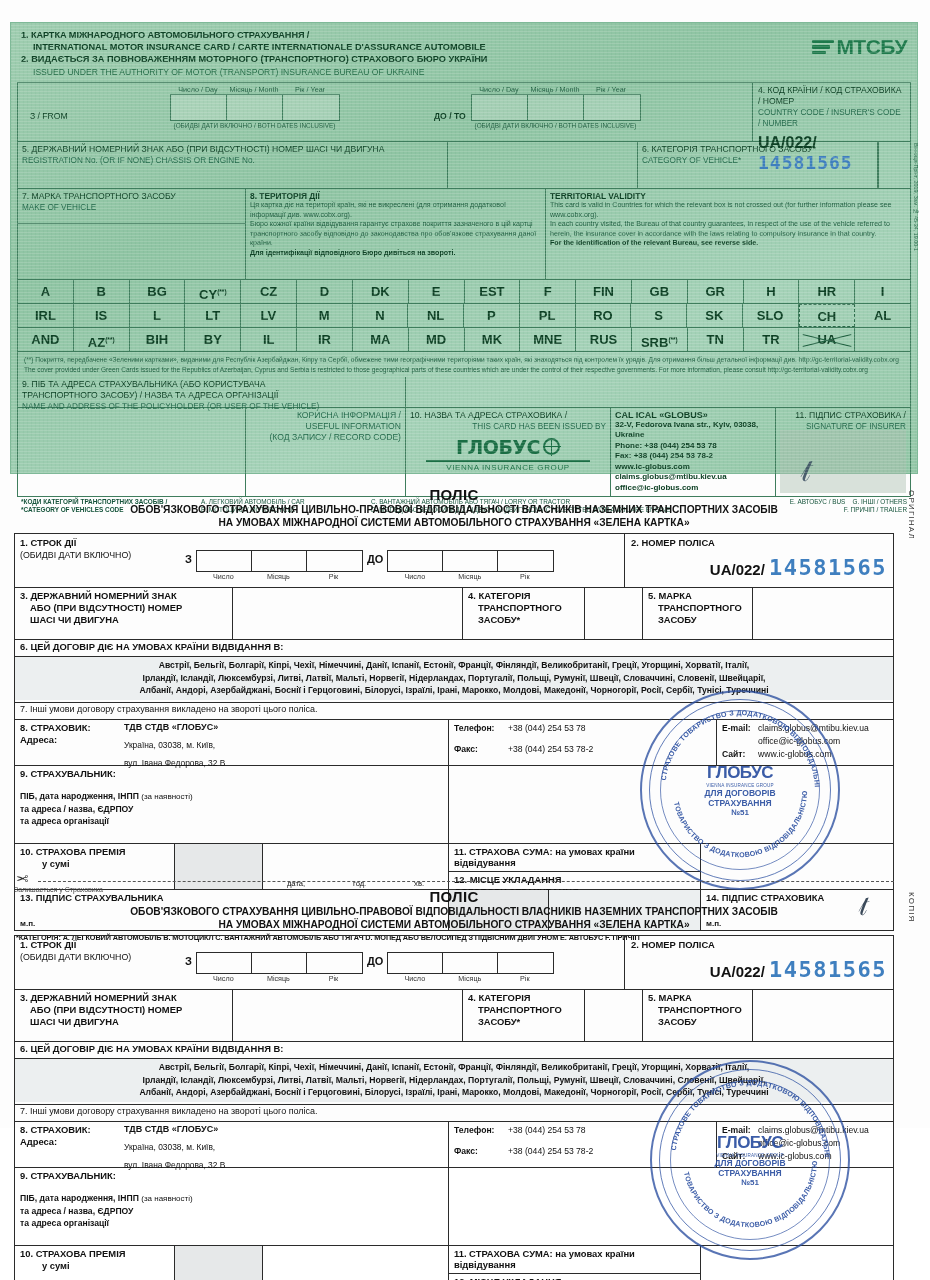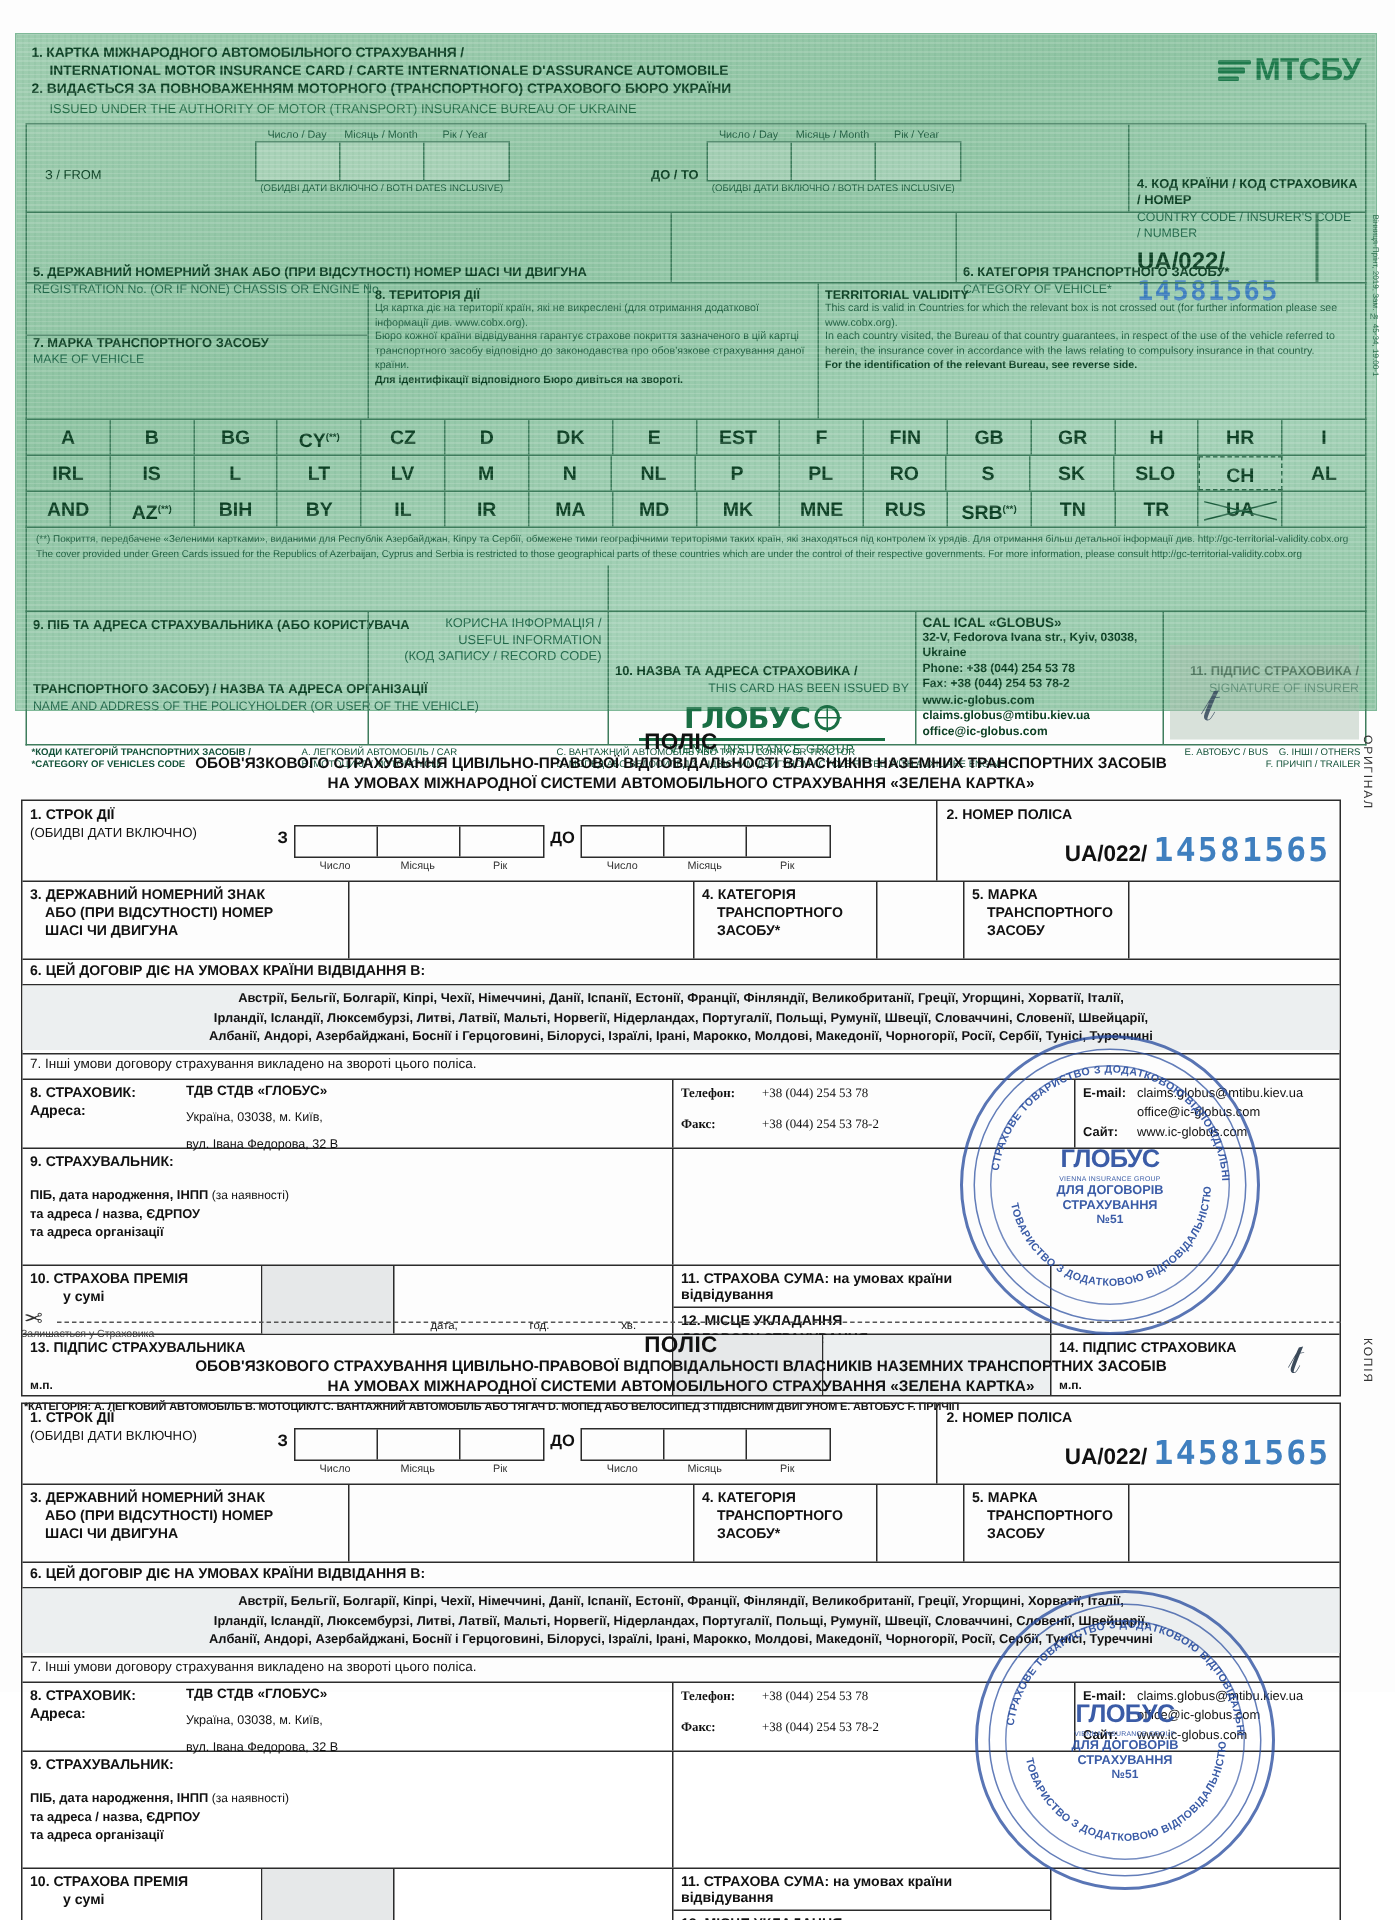--- a/index.html
+++ b/index.html
@@ -40,21 +40,21 @@
   .mtsbu .swoosh i{ position:absolute; left:0; height:3.6px; background:#1f7a4c; border-radius:1px; }
   .mtsbu .swoosh i:nth-child(1){ top:1px; width:22px; }
   .mtsbu .swoosh i:nth-child(2){ top:6.5px; width:18px; }
   .mtsbu .swoosh i:nth-child(3){ top:12px; width:14px; }
 
   .gbox { border:1px solid #3f7d5d; position:relative; }
   .gbox + .gbox { border-top:none; }
   .grow { display:flex; }
   .gcell { border-right:1px solid #3f7d5d; position:relative; }
   .gcell:last-child { border-right:none; }
-  .lbl-ua { font-size:8.6px; font-weight:bold; line-height:11px;margin-top:32px; }
+  .lbl-ua { font-size:8.6px; font-weight:normal; line-height:11px; }
   .lbl-en { font-size:8.2px; line-height:11px; color:#22684a; }
 
   
   .f3 { display:flex; height:58px; }
   .f3 .left { width:735px; border-right:1px solid #3f7d5d; position:relative; padding:2px 4px; }
   .f3 .right { flex:1; padding:2px 5px; }
   .f3-title { font-size:9px; font-weight:bold; }
   .f3-title span.en { font-weight:normal; font-size:8.4px; color:#22684a;}
   .dategrp { position:absolute; }
   .dhdr { display:flex; font-size:7.2px; color:#1d5c3e; }
@@ -185,21 +185,21 @@
 
   .r3 { height:17px; }
   .r3 .c1 { width:100%; padding:1px 5px; }
   .ctrylist { background:#eceff0; padding:2px 5px 3px 5px; }
   .ctrylist div { font-size:8.6px; font-weight:bold; line-height:12.6px; text-align:center;}
   .r5 { height:17px; }
   .r5 .c1 { width:100%; padding:1px 5px; font-size:9px; }
 
   .r6 { height:46px; }
   .r6 .c1 { width:434px; padding:2px 5px; position:relative;}
-  .r6 .c2 { width:268px; padding:2px 5px;font-family:Liberation Serif, serif; }
+  .r6 .c2 { width:268px; padding:2px 5px; }
   .r6 .c3 { flex:1; padding:2px 5px; }
   .kv { display:flex; font-size:8.6px; line-height:13px; }
   .kv b { width:54px; font-weight:bold; }
   .kv.web b { width:36px; }
   .ins-tag { font-size:9px; font-weight:bold; }
   .addr-l { font-size:8.4px; line-height:11.5px; }
 
   .r7 { height:78px; }
   .r7 .c1 { width:434px; padding:2px 5px; }
   .r7 .c2 { flex:1; }

